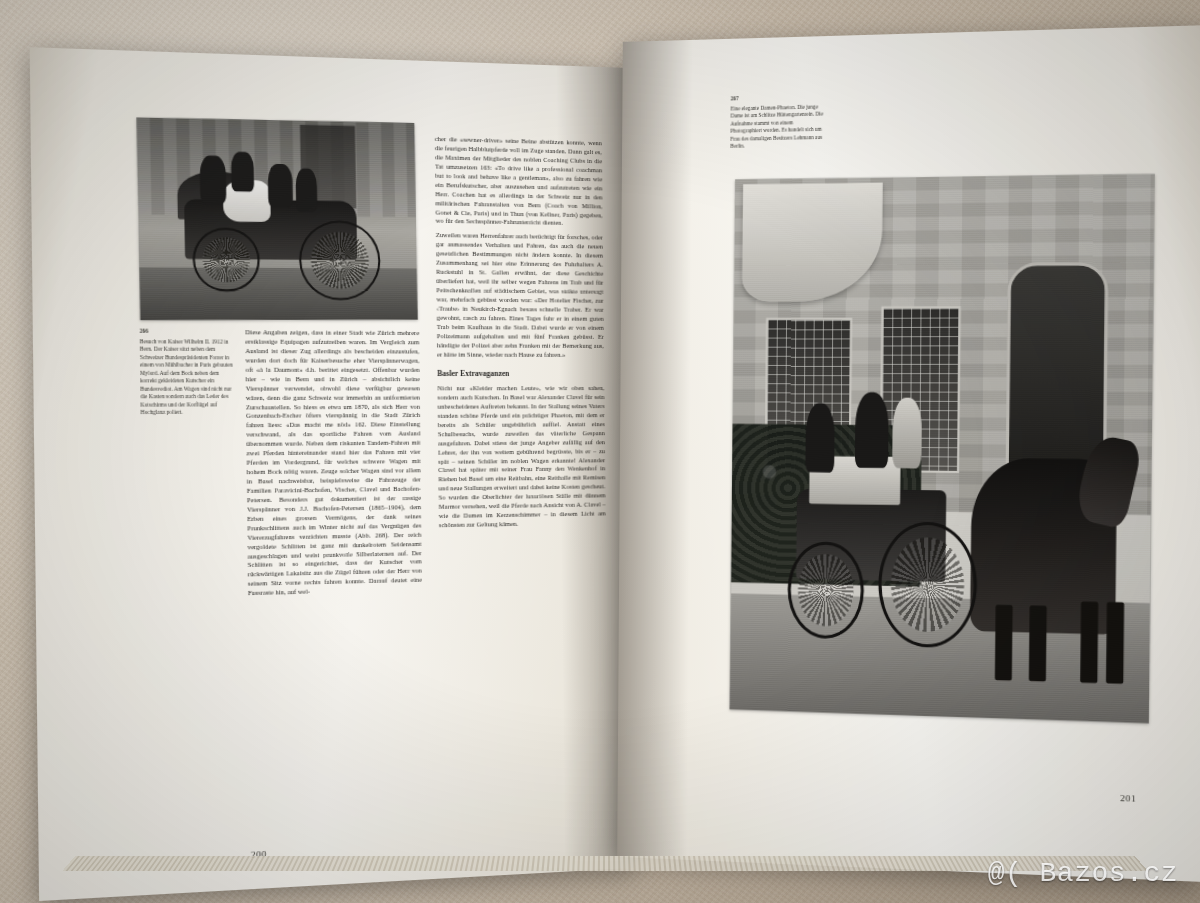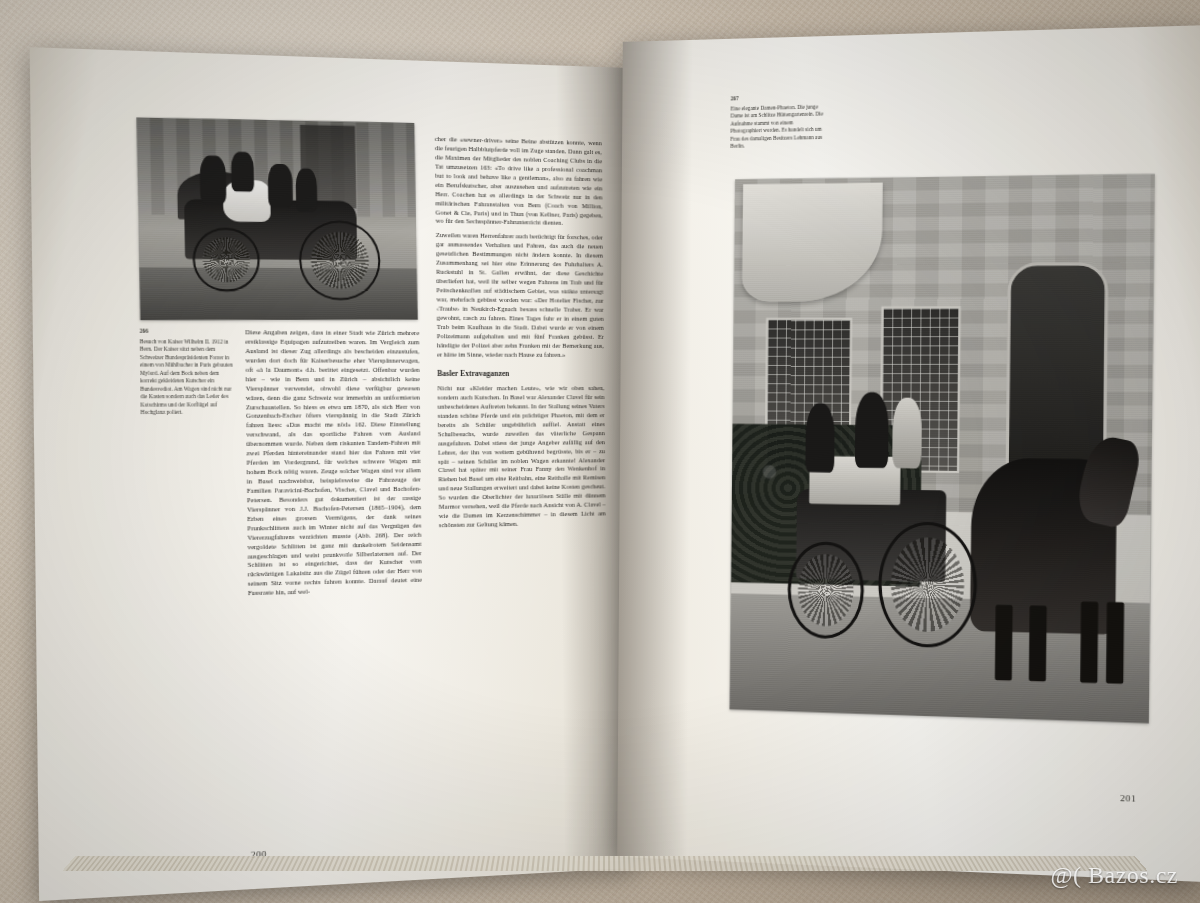--- a/index.html
+++ b/index.html
@@ -337,22 +337,22 @@
       repeating-linear-gradient(0deg, rgba(255,255,255,0.035) 0 1px, rgba(0,0,0,0.035) 1px 2px);
     mix-blend-mode: overlay;
     pointer-events: none;
   }
 
   
   .watermark {
     position: absolute;
     right: 22px;
     bottom: 14px;
-    font-family: Liberation Serif, serif;
-    font-size: 24px;
+    font-family: Liberation Mono, monospace;
+    font-size: 28px;
     color: rgba(255,255,255,0.82);
     text-shadow: 0 1px 2px rgba(0,0,0,0.45);
     letter-spacing: 0.5px;
     white-space: nowrap;
   }
 
   
   .edge-sliver {
     position: absolute;
     right: -12px; top: 120px;

